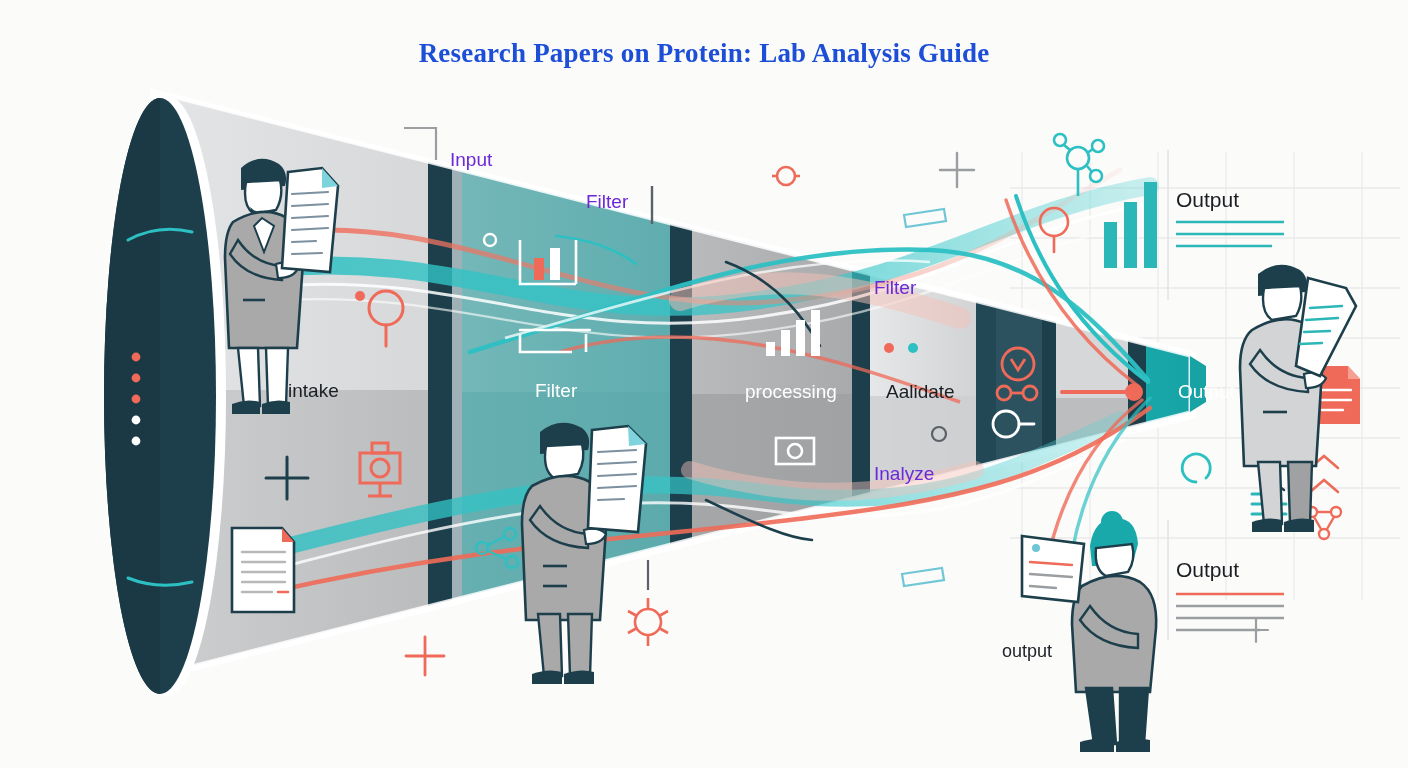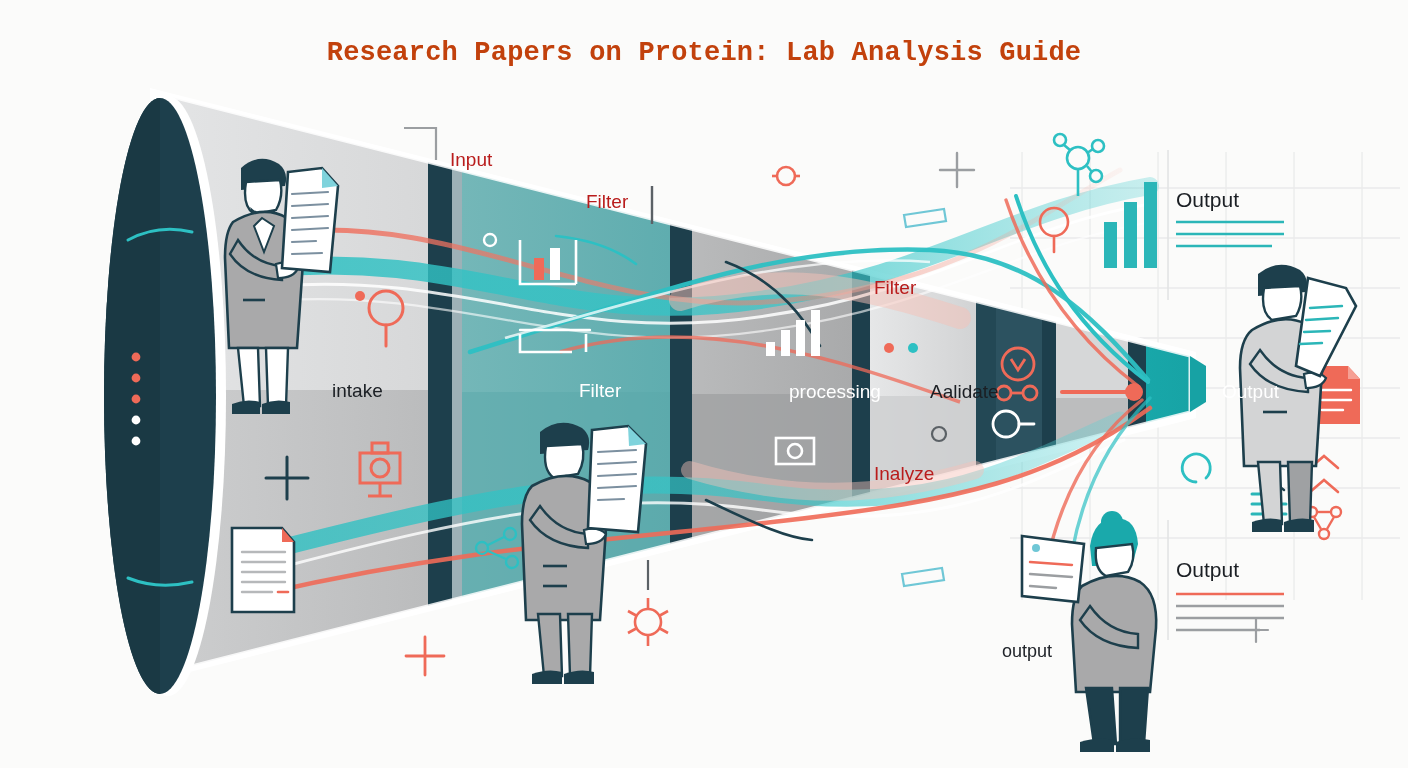--- a/index.html
+++ b/index.html
@@ -20,40 +20,39 @@
     inset: 0;
     width: 1408px;
     height: 768px;
   }
   .title {
     position: absolute;
     top: 38px;
     left: 0;
     width: 1408px;
     text-align: center;
-    font-family: Liberation Mono, monospace;
+    font-family: Liberation Serif, serif;
     font-size: 27px;
     font-weight: bold;
-    color: #c2410c;
+    color: #1d4ed8;
     letter-spacing: 0.2px;
     z-index: 40;
   }
   .lbl {
     position: absolute;
     font-family: "Liberation Sans", sans-serif;
     color: #1b1f24;
     z-index: 35;
     white-space: nowrap;
   }
   .lbl-stage {
     font-size: 19px;
-    padding-left: 44px;
   }
   .lbl-stage.on-dark { color: #ffffff; }
-  .lbl-annot { font-size: 19px; color: #b91c1c; }
+  .lbl-annot { font-size: 19px; color: #6d28d9; }
   .lbl-panel { font-size: 21px; color: #1b1f24; }
   .lbl-small { font-size: 18px; color: #20242a; }
 </style>
 </head>
 <body>
 
 <div id="stage">
 
   <svg id="artboard" viewBox="0 0 1408 768" xmlns="http://www.w3.org/2000/svg">
     <defs>

